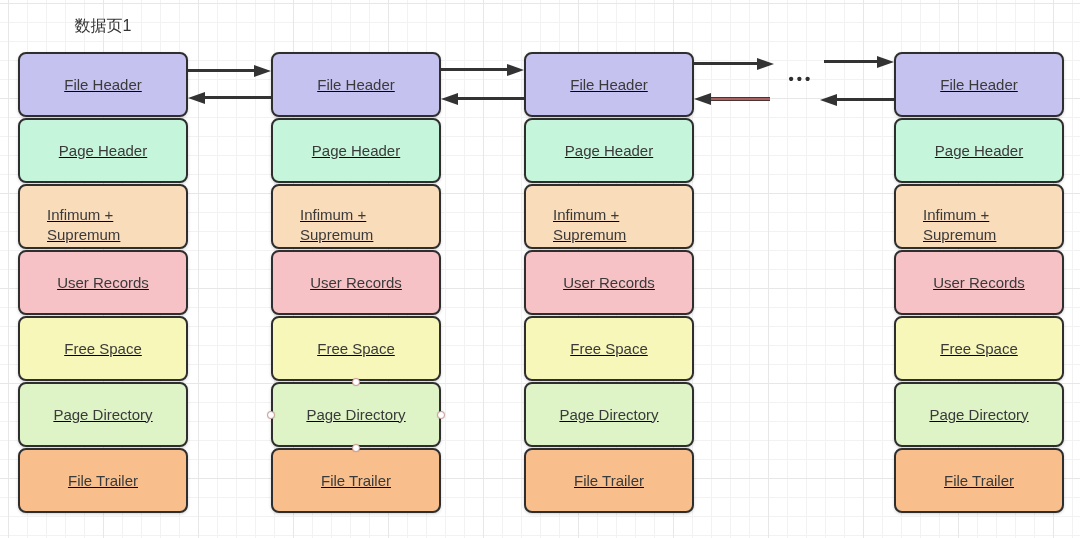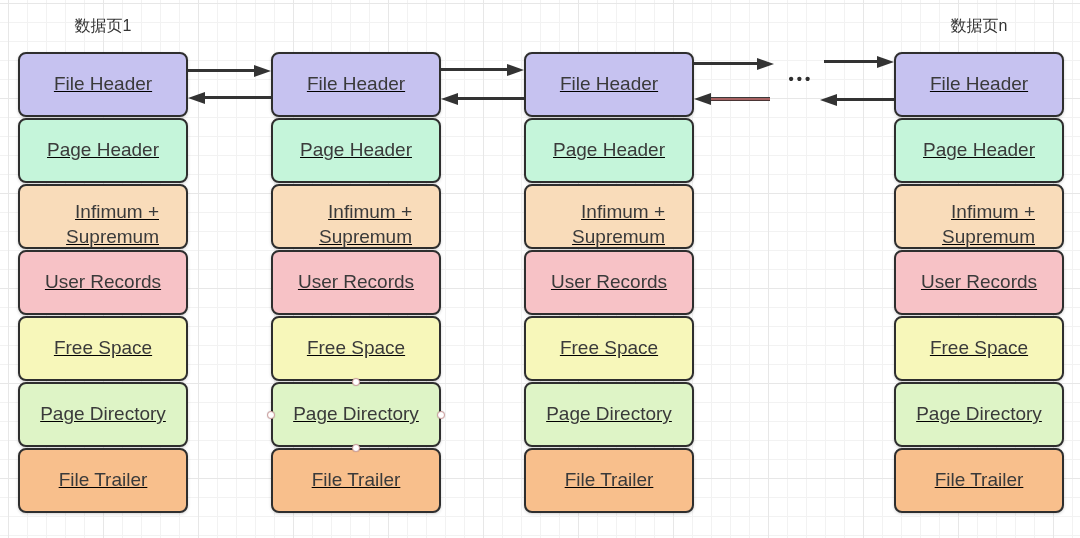--- a/index.html
+++ b/index.html
@@ -20,21 +20,21 @@
     position:absolute;top:-38px;left:0;width:100%;height:24px;
     text-align:center;font-size:16px;color:#333333;line-height:24px;
   }
   .block{
     height:65px;margin-bottom:1px;flex:none;box-sizing:border-box;
     border:2.5px solid #2e2e2e;border-radius:8px;
     display:flex;align-items:center;justify-content:center;
     box-shadow:0 1px 3px rgba(60,60,60,0.22);
   }
   .lbl{
-    font-size:19px;color:#3a3a3a;text-align:right;line-height:1.3;
+    font-size:15px;color:#3a3a3a;text-align:left;line-height:1.3;
   }
   .lbl.wrap{max-width:112px;margin-top:16px;}
   .arrow{position:absolute;height:13px;display:flex;align-items:center;}
   .arrow .line{flex:1;height:3px;background:#333333;}
   .arrow .line.red{
     height:4px;
     background:linear-gradient(to bottom,#3a3a3a 30%,#a86262 30%,#a86262 78%,#4a3535 78%);
   }
   .ah{width:0;height:0;flex:none;}
   .ah-r{border-top:6.5px solid transparent;border-bottom:6.5px solid transparent;border-left:17px solid #333333;}
@@ -122,21 +122,20 @@
       </div>
     <div class="block" style="background-color: rgb(222, 244, 198);">
         <span class="lbl">Page Directory</span>
       </div>
     <div class="block" style="background-color: rgb(248, 191, 140);">
         <span class="lbl">File Trailer</span>
       </div>
   </div>
 
   <div class="col" style="left:894px">
-    <div class="col-title">数据页n</div>
     <div class="block" style="background-color: rgb(198, 194, 240);">
         <span class="lbl">File Header</span>
       </div>
     <div class="block" style="background-color: rgb(197, 245, 218);">
         <span class="lbl">Page Header</span>
       </div>
     <div class="block" style="background-color: rgb(249, 220, 186);">
         <span class="lbl wrap">Infimum + Supremum</span>
       </div>
     <div class="block" style="background-color: rgb(247, 194, 198);">

